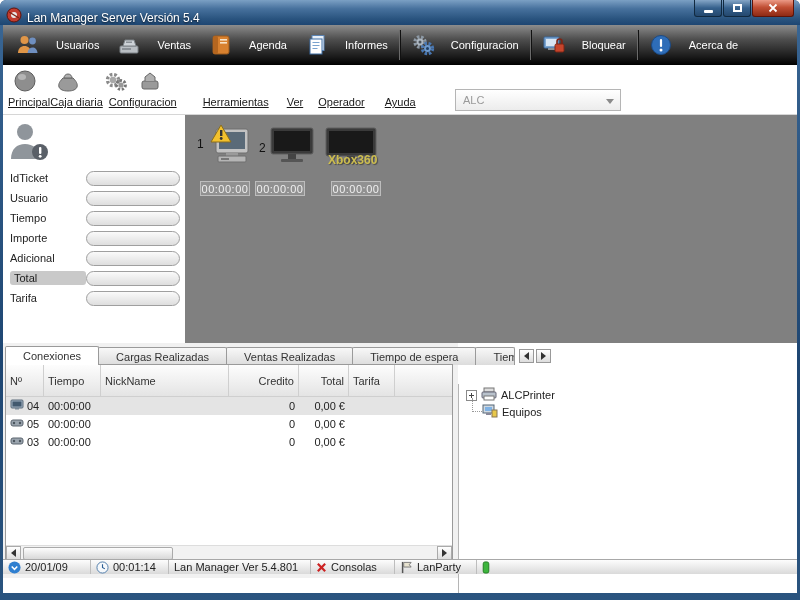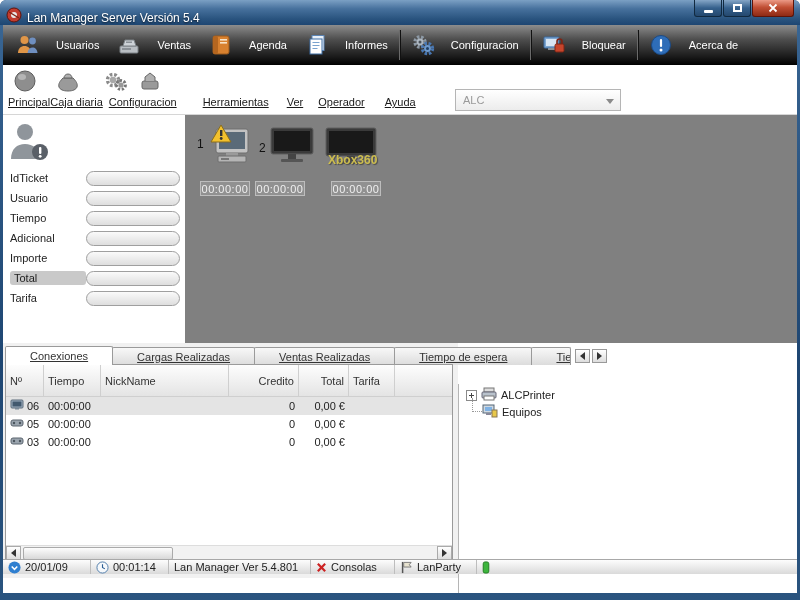--- a/index.html
+++ b/index.html
@@ -61,23 +61,23 @@
   .workspace { position:absolute; left:182px; top:90px; width:612px; height:228px; background:#808080; }
   .machine { position:absolute; display:flex; align-items:flex-start; cursor:default; }
   .machine-num { color:#111; font-size:12px; margin:14px 4px 0 0; }
   .timer { position:absolute; width:50px; height:15px; background:#919191; border:1px solid #bdbdbd;
     color:#efefef; display:flex; align-items:center; justify-content:center; letter-spacing:.5px; }
   .xbox-label { position:absolute; color:#cdbd4e; font-size:12px; font-weight:bold; text-shadow:1px 1px 1px #4a4a4a; }
 
   
   .bottom-left { position:absolute; left:0; top:318px; width:455px; height:235px; background:#f1f1f1; }
   .tabstrip { position:absolute; left:2px; top:3px; height:19px; display:flex; align-items:flex-end; }
-  .tab { height:18px; padding:0 24px; display:flex; align-items:center; white-space:nowrap;
+  .tab { height:18px; padding:0 17px; display:flex; align-items:center; white-space:nowrap;
     border:1px solid #9a9a9a; border-bottom:none; background:linear-gradient(180deg,#f8f8f8,#dcdcdc);
-    margin-right:-1px; border-radius:2px 2px 0 0; color:#333; cursor:default;text-decoration:underline; }
+    margin-right:-1px; border-radius:2px 2px 0 0; color:#333; cursor:default; }
   .tab.active { background:#fff; height:19px; position:relative; z-index:2; }
   .tab-clip { width:40px; overflow:hidden; padding-right:0; }
   .tab-arrows { display:flex; gap:2px; margin-left:5px; margin-bottom:2px; }
   .tab-arrow { width:15px; height:14px; border:1px solid #999; background:linear-gradient(180deg,#fff,#ddd);
     display:flex; align-items:center; justify-content:center; }
   .arr-l { width:0; height:0; border-top:4px solid transparent; border-bottom:4px solid transparent; border-right:5px solid #333; }
   .arr-r { width:0; height:0; border-top:4px solid transparent; border-bottom:4px solid transparent; border-left:5px solid #333; }
 
   .table-box { position:absolute; left:2px; top:21px; width:448px; height:197px; border:1px solid #9a9a9a; background:#fff; }
   .thead { display:flex; height:32px; border-bottom:1px solid #cfcfcf; }
@@ -283,25 +283,25 @@
         </div>
         <div class="field-row">
           <span class="field-label">Usuario</span>
           <span class="field-box"></span>
         </div>
         <div class="field-row">
           <span class="field-label">Tiempo</span>
           <span class="field-box"></span>
         </div>
         <div class="field-row">
+          <span class="field-label">Importe</span>
+          <span class="field-box"></span>
+        </div>
+        <div class="field-row">
           <span class="field-label">Adicional</span>
-          <span class="field-box"></span>
-        </div>
-        <div class="field-row">
-          <span class="field-label">Importe</span>
           <span class="field-box"></span>
         </div>
         <div class="field-row">
           <span class="field-label hl">Total</span>
           <span class="field-box"></span>
         </div>
         <div class="field-row">
           <span class="field-label">Tarifa</span>
           <span class="field-box"></span>
         </div>
@@ -402,21 +402,21 @@
             </div>
           <div class="th fill"></div>
         </div>
         <div class="tr sel">
           <div class="td c0">
               <span><svg width="14" height="12" viewBox="0 0 14 12">
                   <rect x="1" y="1" width="12" height="8" rx="1" fill="#9fb0c0" stroke="#5a6b7a"></rect>
                   <rect x="2.5" y="2.5" width="9" height="5" fill="#42596e"></rect>
                   <rect x="5" y="9" width="4" height="1.5" fill="#7a8a98"></rect>
                 </svg></span>
-              <span>06</span>
+              <span>04</span>
             </div>
           <div class="td c1">00:00:00</div>
           <div class="td c2"></div>
           <div class="td c3 r">0</div>
           <div class="td c4 r">0,00 €</div>
           <div class="td c5"></div>
         </div>
         <div class="tr">
           <div class="td c0">
               <span><svg width="14" height="12" viewBox="0 0 14 12">

